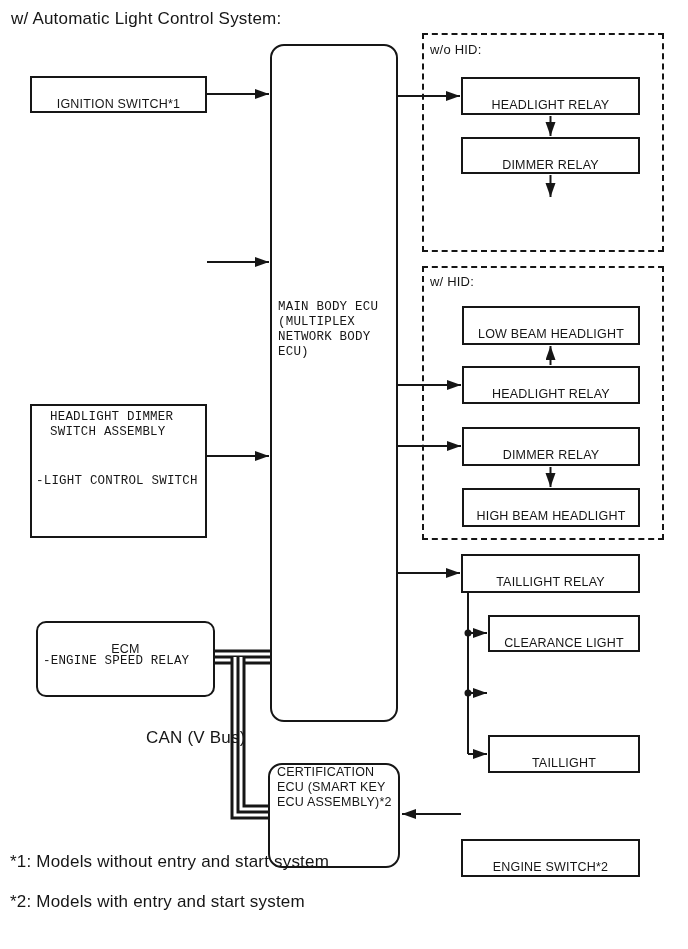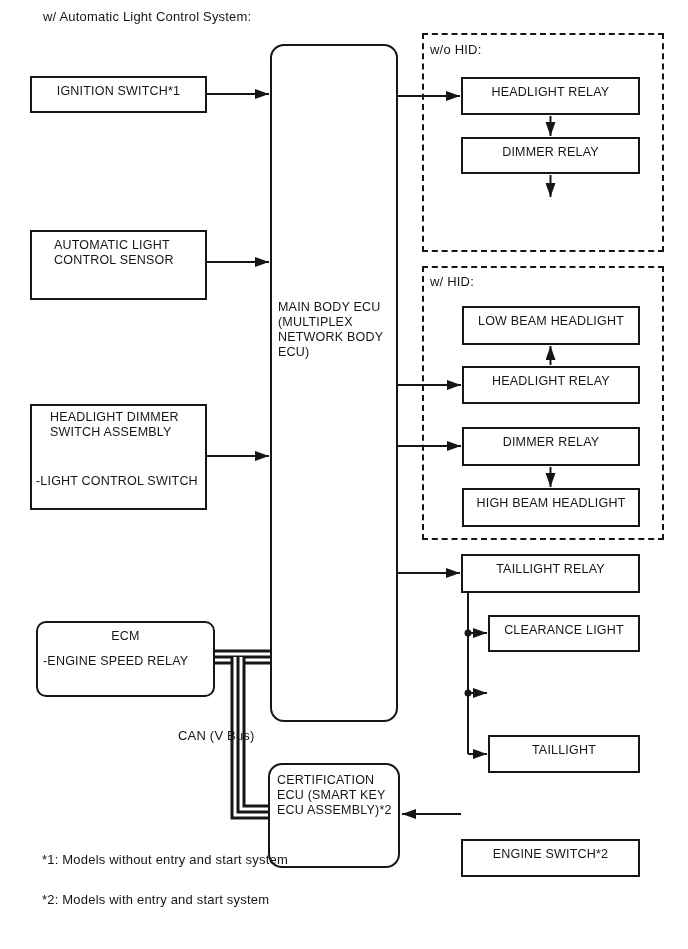--- a/index.html
+++ b/index.html
@@ -4,29 +4,29 @@
 <style>
   html,body{margin:0;padding:0;background:#fff;}
   #canvas{
     position:relative;width:688px;height:949px;background:#fff;
     font-family:"Liberation Sans","DejaVu Sans",sans-serif;
     color:#161616;overflow:hidden;
   }
   .lbl{white-space:pre-line;font-size:12.5px;line-height:15px;letter-spacing:.2px;}
   .box{
     position:absolute;box-sizing:border-box;border:2px solid #161616;background:#fff;
-    text-align:center;padding-top:6px;
+    text-align:center;padding-top:19px;
   }
   .round{border-radius:12px;}
   .dashed{
     position:absolute;box-sizing:border-box;border:2px dashed #161616;background:transparent;
   }
   .grouplabel{position:absolute;font-size:13px;letter-spacing:.2px;}
-  .freetext{position:absolute;font-size:13px;letter-spacing:.2px;margin-left:32px;}
-  .sub{position:absolute;text-align:left;}
+  .freetext{position:absolute;font-size:17px;letter-spacing:.2px;}
+  .sub{position:absolute;text-align:left;font-family:Liberation Mono, monospace;}
   #connectors{position:absolute;left:0;top:0;z-index:0;}
   .box,.grouplabel,.freetext{z-index:1;}
   .dashed{z-index:0;}
 </style>
 </head>
 <body>
 
 <div id="canvas">
 
   <svg id="connectors" width="688" height="949" viewBox="0 0 688 949">
@@ -65,44 +65,40 @@
       <path d="M238,657 L238,812 L270,812" stroke="#161616" stroke-width="3"></path>
     </g>
   </svg>
 
   <div class="freetext" style="left:11px;top:9px;">w/ Automatic Light Control System:</div>
 
   <div class="box" style="left:30px;top:76px;width:177px;height:37px;">
     <div class="lbl">IGNITION SWITCH*1</div>
   </div>
 
-  <div class="box" style="left:30px;top:230px;width:177px;height:70px;text-align:left;padding-left:22px;">
-    <div class="lbl">AUTOMATIC LIGHT
-CONTROL SENSOR</div>
-  </div>
 
-  <div class="box" style="left:30px;top:404px;width:177px;height:106px;text-align:left;">
+  <div class="box" style="left:30px;top:404px;width:177px;height:134px;text-align:left;">
     <div class="lbl sub" style="left:18px;top:4px;">HEADLIGHT DIMMER
 SWITCH ASSEMBLY</div>
     <div class="lbl sub" style="left:4px;top:68px;">-LIGHT CONTROL SWITCH</div>
   </div>
 
   <div class="box round" style="left:28px;top:621px;width:179px;height:76px;border-radius:10px;margin-left:8px;">
     <div class="lbl">ECM</div>
     <div class="lbl sub" style="left:5px;top:31px;">-ENGINE SPEED RELAY</div>
   </div>
 
   <div class="box round" style="left:270px;top:44px;width:128px;height:678px;border-radius:14px;text-align:left;">
     <div class="lbl sub" style="left:6px;top:254px;">MAIN BODY ECU
 (MULTIPLEX
 NETWORK BODY
 ECU)</div>
   </div>
 
-  <div class="box round" style="left:268px;top:763px;width:132px;height:105px;border-radius:14px;text-align:left;padding-left:7px;padding-top:8px;">
+  <div class="box round" style="left:268px;top:763px;width:132px;height:105px;border-radius:14px;text-align:left;padding-left:7px;padding-top:0;">
     <div class="lbl">CERTIFICATION
 ECU (SMART KEY
 ECU ASSEMBLY)*2</div>
   </div>
 
   <div class="dashed" style="left:422px;top:33px;width:242px;height:219px;"></div>
   <div class="grouplabel" style="left:430px;top:42px;">w/o HID:</div>
 
   <div class="box" style="left:461px;top:77px;width:179px;height:38px;">
     <div class="lbl">HEADLIGHT RELAY</div>

